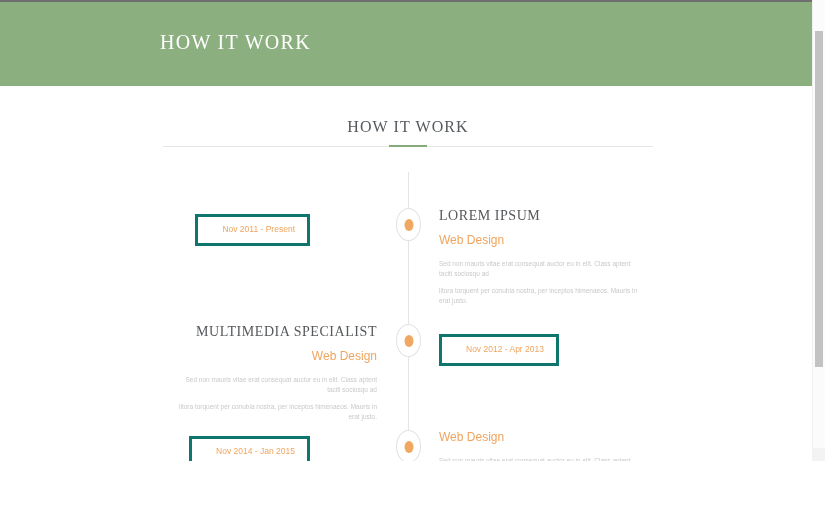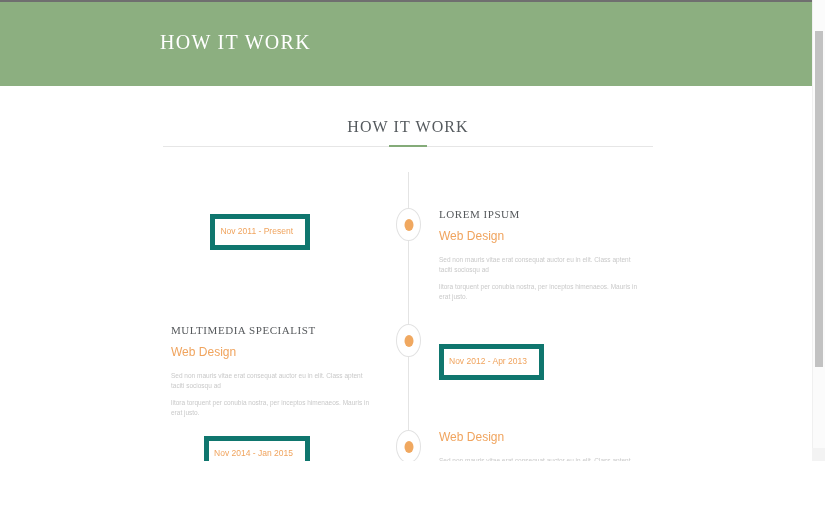--- a/index.html
+++ b/index.html
@@ -114,42 +114,42 @@
     top: 50%;
     transform: translate(-50%, -50%);
     width: 9px;
     height: 12px;
     border-radius: 50%;
     background: #f0a860;
   }
   
   .badge {
     position: absolute;
-    border: 5px solid #0f766e;
-    padding: 8px 12px 9px 5px;
+    border: 3px solid #0f766e;
+    padding: 8px 12px 9px 24px;
     font-size: 8.5px;
     color: #f0a45e;
     white-space: nowrap;
     background: #ffffff;
     line-height: 1;
   }
   .badge.left  { right: 343px; top: 6px; }
-  .badge.right { left: 276px; top: 20px; }
+  .badge.right { left: 276px; top: 10px; }
 
   
   .content {
     position: absolute;
     width: 206px;
   }
   .content.right { left: 276px; top: 0; text-align: left; }
-  .content.left  { right: 276px; top: 0; text-align: left; }
+  .content.left  { right: 276px; top: 0; text-align: right; }
 
   .c-title {
     font-family: "Liberation Serif", serif;
-    font-size: 11px;
+    font-size: 14px;
     letter-spacing: 0.55px;
     color: #56595c;
     margin: 0 0 9px 0;
     white-space: nowrap;
   }
   .c-sub {
     font-size: 12px;
     color: #f0a45e;
     margin: 0 0 12px 0;
   }

